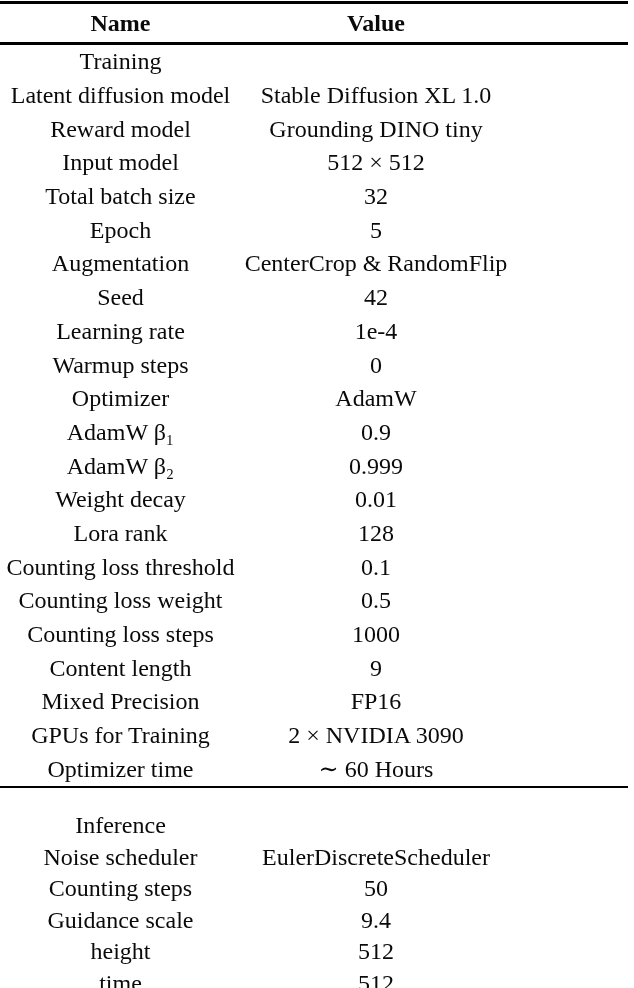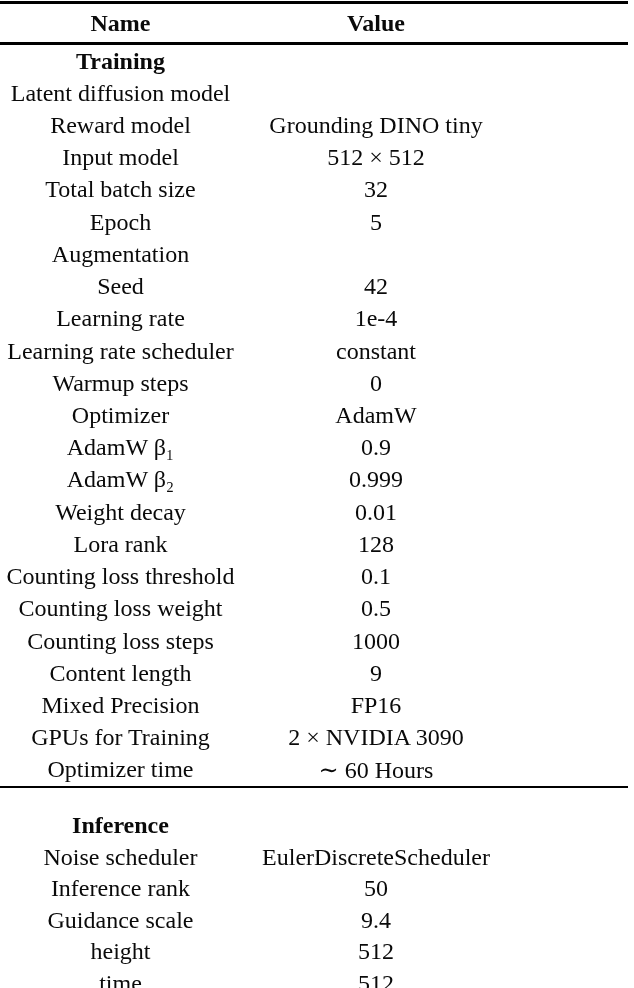--- a/index.html
+++ b/index.html
@@ -47,72 +47,70 @@
     flex: 1;
     display: grid;
     grid-template-columns: 241px 270px 1fr;
     align-items: center;
   }
   .c1, .c2 {
     text-align: center;
     white-space: nowrap;
   }
   .section-title {
-    font-weight: bold;
+    font-weight: normal;
   }
 </style>
 </head>
 <body>
 
 <div class="page">
   <div class="rule"></div>
   <div class="header-row">
     <div class="c1 th">Name</div>
     <div class="c2 th">Value</div>
     <div></div>
   </div>
   <div class="rule"></div>
   <div class="section section-training">
       <div class="row">
         <div class="c1 section-title">Training</div>
         <div class="c2"></div>
       </div>
       <div class="row">
         <div class="c1">Latent diffusion model</div>
+        <div class="c2">Stable Diffusion XL 1.0</div>
       </div>
       <div class="row">
         <div class="c1">Reward model</div>
         <div class="c2">Grounding DINO tiny</div>
       </div>
       <div class="row">
         <div class="c1">Input model</div>
         <div class="c2">512 × 512</div>
       </div>
       <div class="row">
         <div class="c1">Total batch size</div>
         <div class="c2">32</div>
       </div>
       <div class="row">
         <div class="c1">Epoch</div>
         <div class="c2">5</div>
       </div>
       <div class="row">
         <div class="c1">Augmentation</div>
+        <div class="c2">CenterCrop &amp; RandomFlip</div>
       </div>
       <div class="row">
         <div class="c1">Seed</div>
         <div class="c2">42</div>
       </div>
       <div class="row">
         <div class="c1">Learning rate</div>
         <div class="c2">1e-4</div>
-      </div>
-      <div class="row">
-        <div class="c1">Learning rate scheduler</div>
-        <div class="c2">constant</div>
       </div>
       <div class="row">
         <div class="c1">Warmup steps</div>
         <div class="c2">0</div>
       </div>
       <div class="row">
         <div class="c1">Optimizer</div>
         <div class="c2">AdamW</div>
       </div>
       <div class="row">
@@ -164,21 +162,21 @@
   <div class="section section-inference">
       <div class="row">
         <div class="c1 section-title">Inference</div>
         <div class="c2"></div>
       </div>
       <div class="row">
         <div class="c1">Noise scheduler</div>
         <div class="c2">EulerDiscreteScheduler</div>
       </div>
       <div class="row">
-        <div class="c1">Inference rank</div>
+        <div class="c1">Counting steps</div>
         <div class="c2">50</div>
       </div>
       <div class="row">
         <div class="c1">Guidance scale</div>
         <div class="c2">9.4</div>
       </div>
       <div class="row">
         <div class="c1">height</div>
         <div class="c2">512</div>
       </div>

